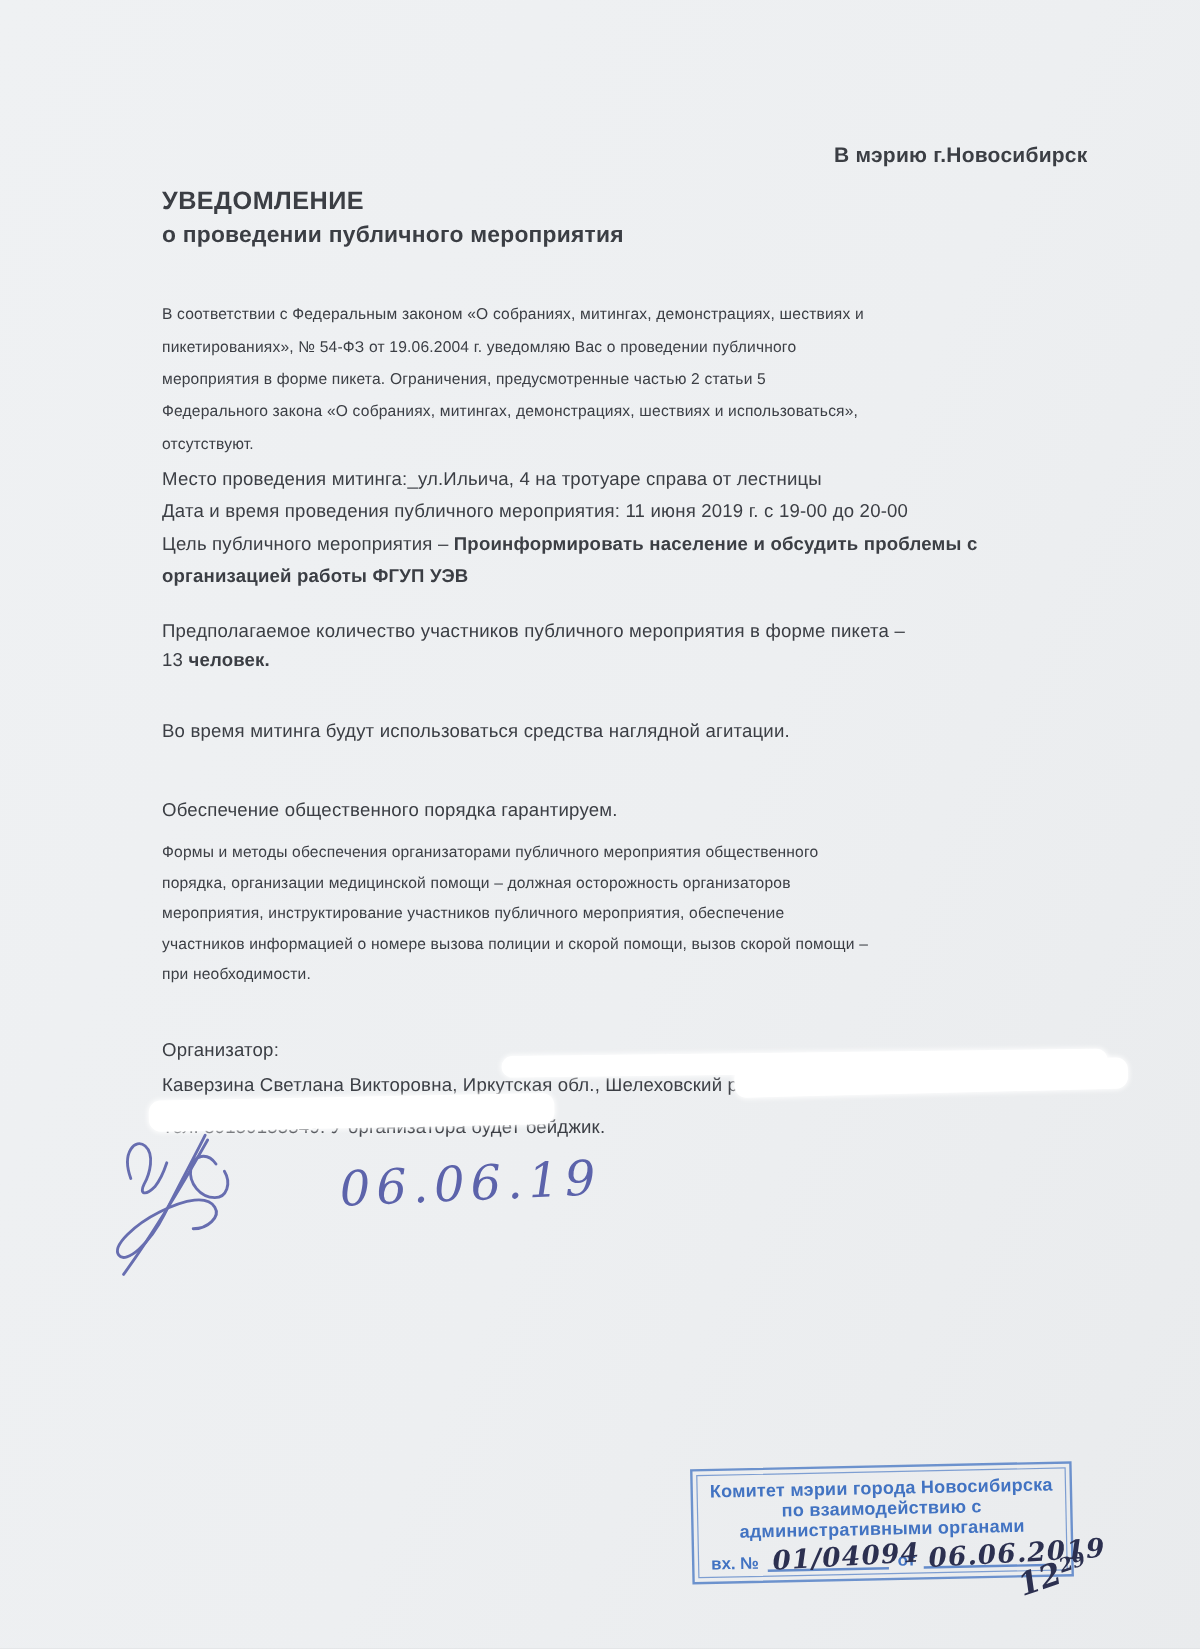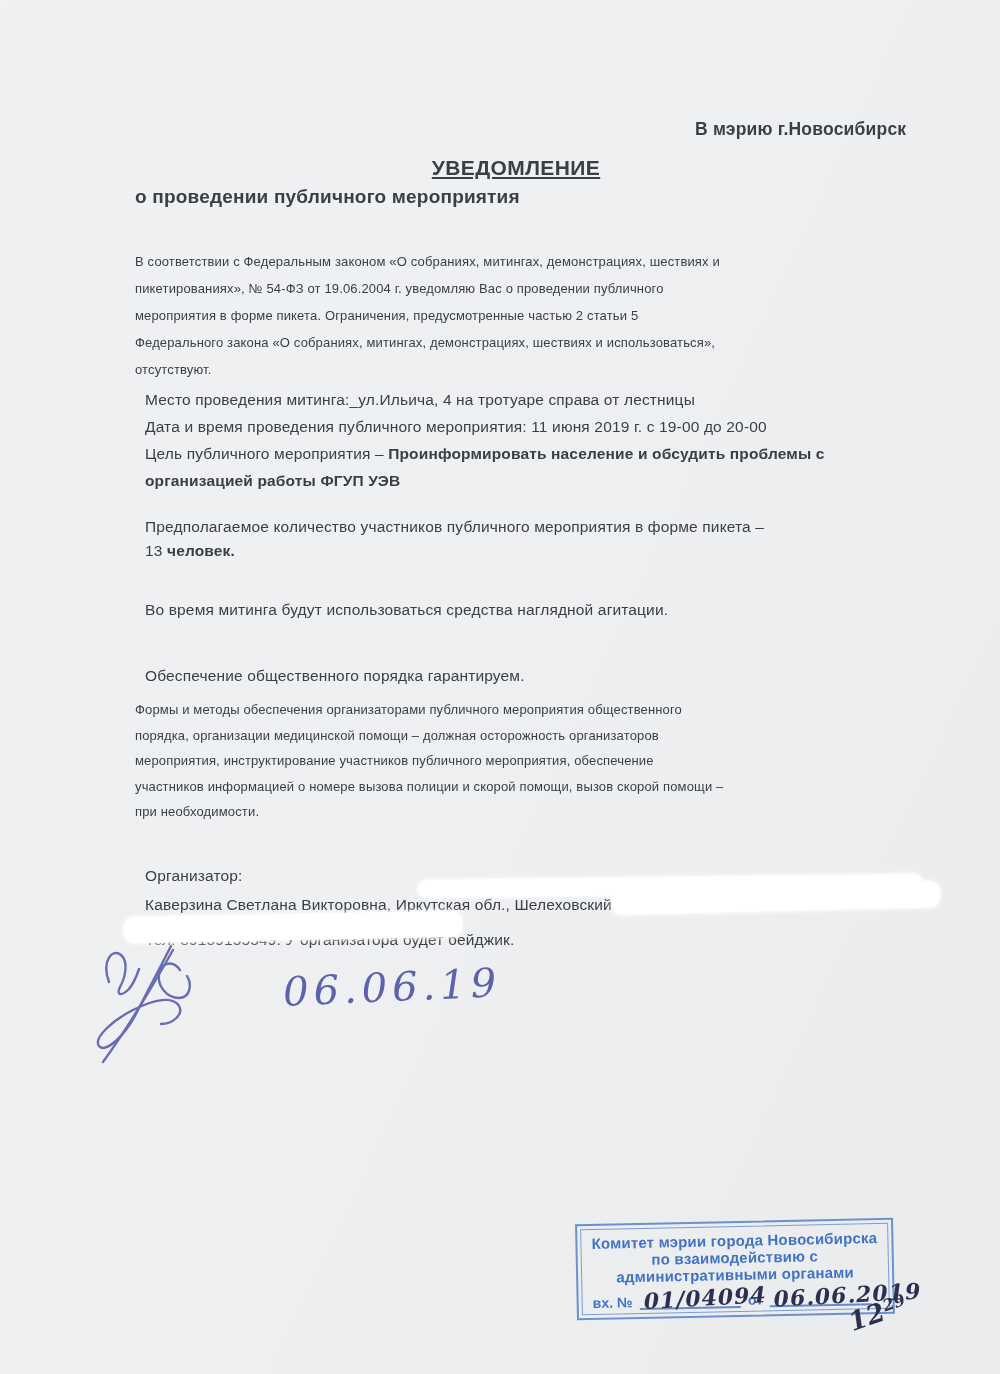--- a/index.html
+++ b/index.html
@@ -19,36 +19,35 @@
     font-family:"Liberation Sans",sans-serif;
     color:var(--text);
     overflow:hidden;
     padding-left:14px;
   }
   .tline{
     position:absolute;left:135px;
     white-space:nowrap;
     font-size:15.5px;line-height:17px;
     letter-spacing:0.15px;
-    margin-left:10px;
   }
   .para{position:absolute;left:135px;}
   .pline{
     height:27px;line-height:27px;
     white-space:nowrap;font-size:13px;letter-spacing:0.15px;
   }
   .para.order .pline{height:25.5px;line-height:25.5px;}
   b,.bold{font-weight:bold;}
   .addressee{
     position:absolute;left:695px;top:119px;
     font-size:17.5px;font-weight:bold;white-space:nowrap;letter-spacing:0.2px;
   }
   .title{
     position:absolute;left:135px;top:156px;width:762px;
-    text-align:center;font-size:21px;font-weight:bold;letter-spacing:0.4px;text-decoration:underline;
+    font-size:21px;font-weight:bold;letter-spacing:0.4px;
   }
   .subtitle{
     position:absolute;left:135px;top:186px;width:762px;
     text-align:left;font-size:19px;font-weight:bold;letter-spacing:0.2px;
   }
   
   .wo{
     position:absolute;background:var(--whiteout);
     border-radius:10px;box-shadow:0 0 4px 1px rgba(255,255,255,0.9);
     z-index:5;

